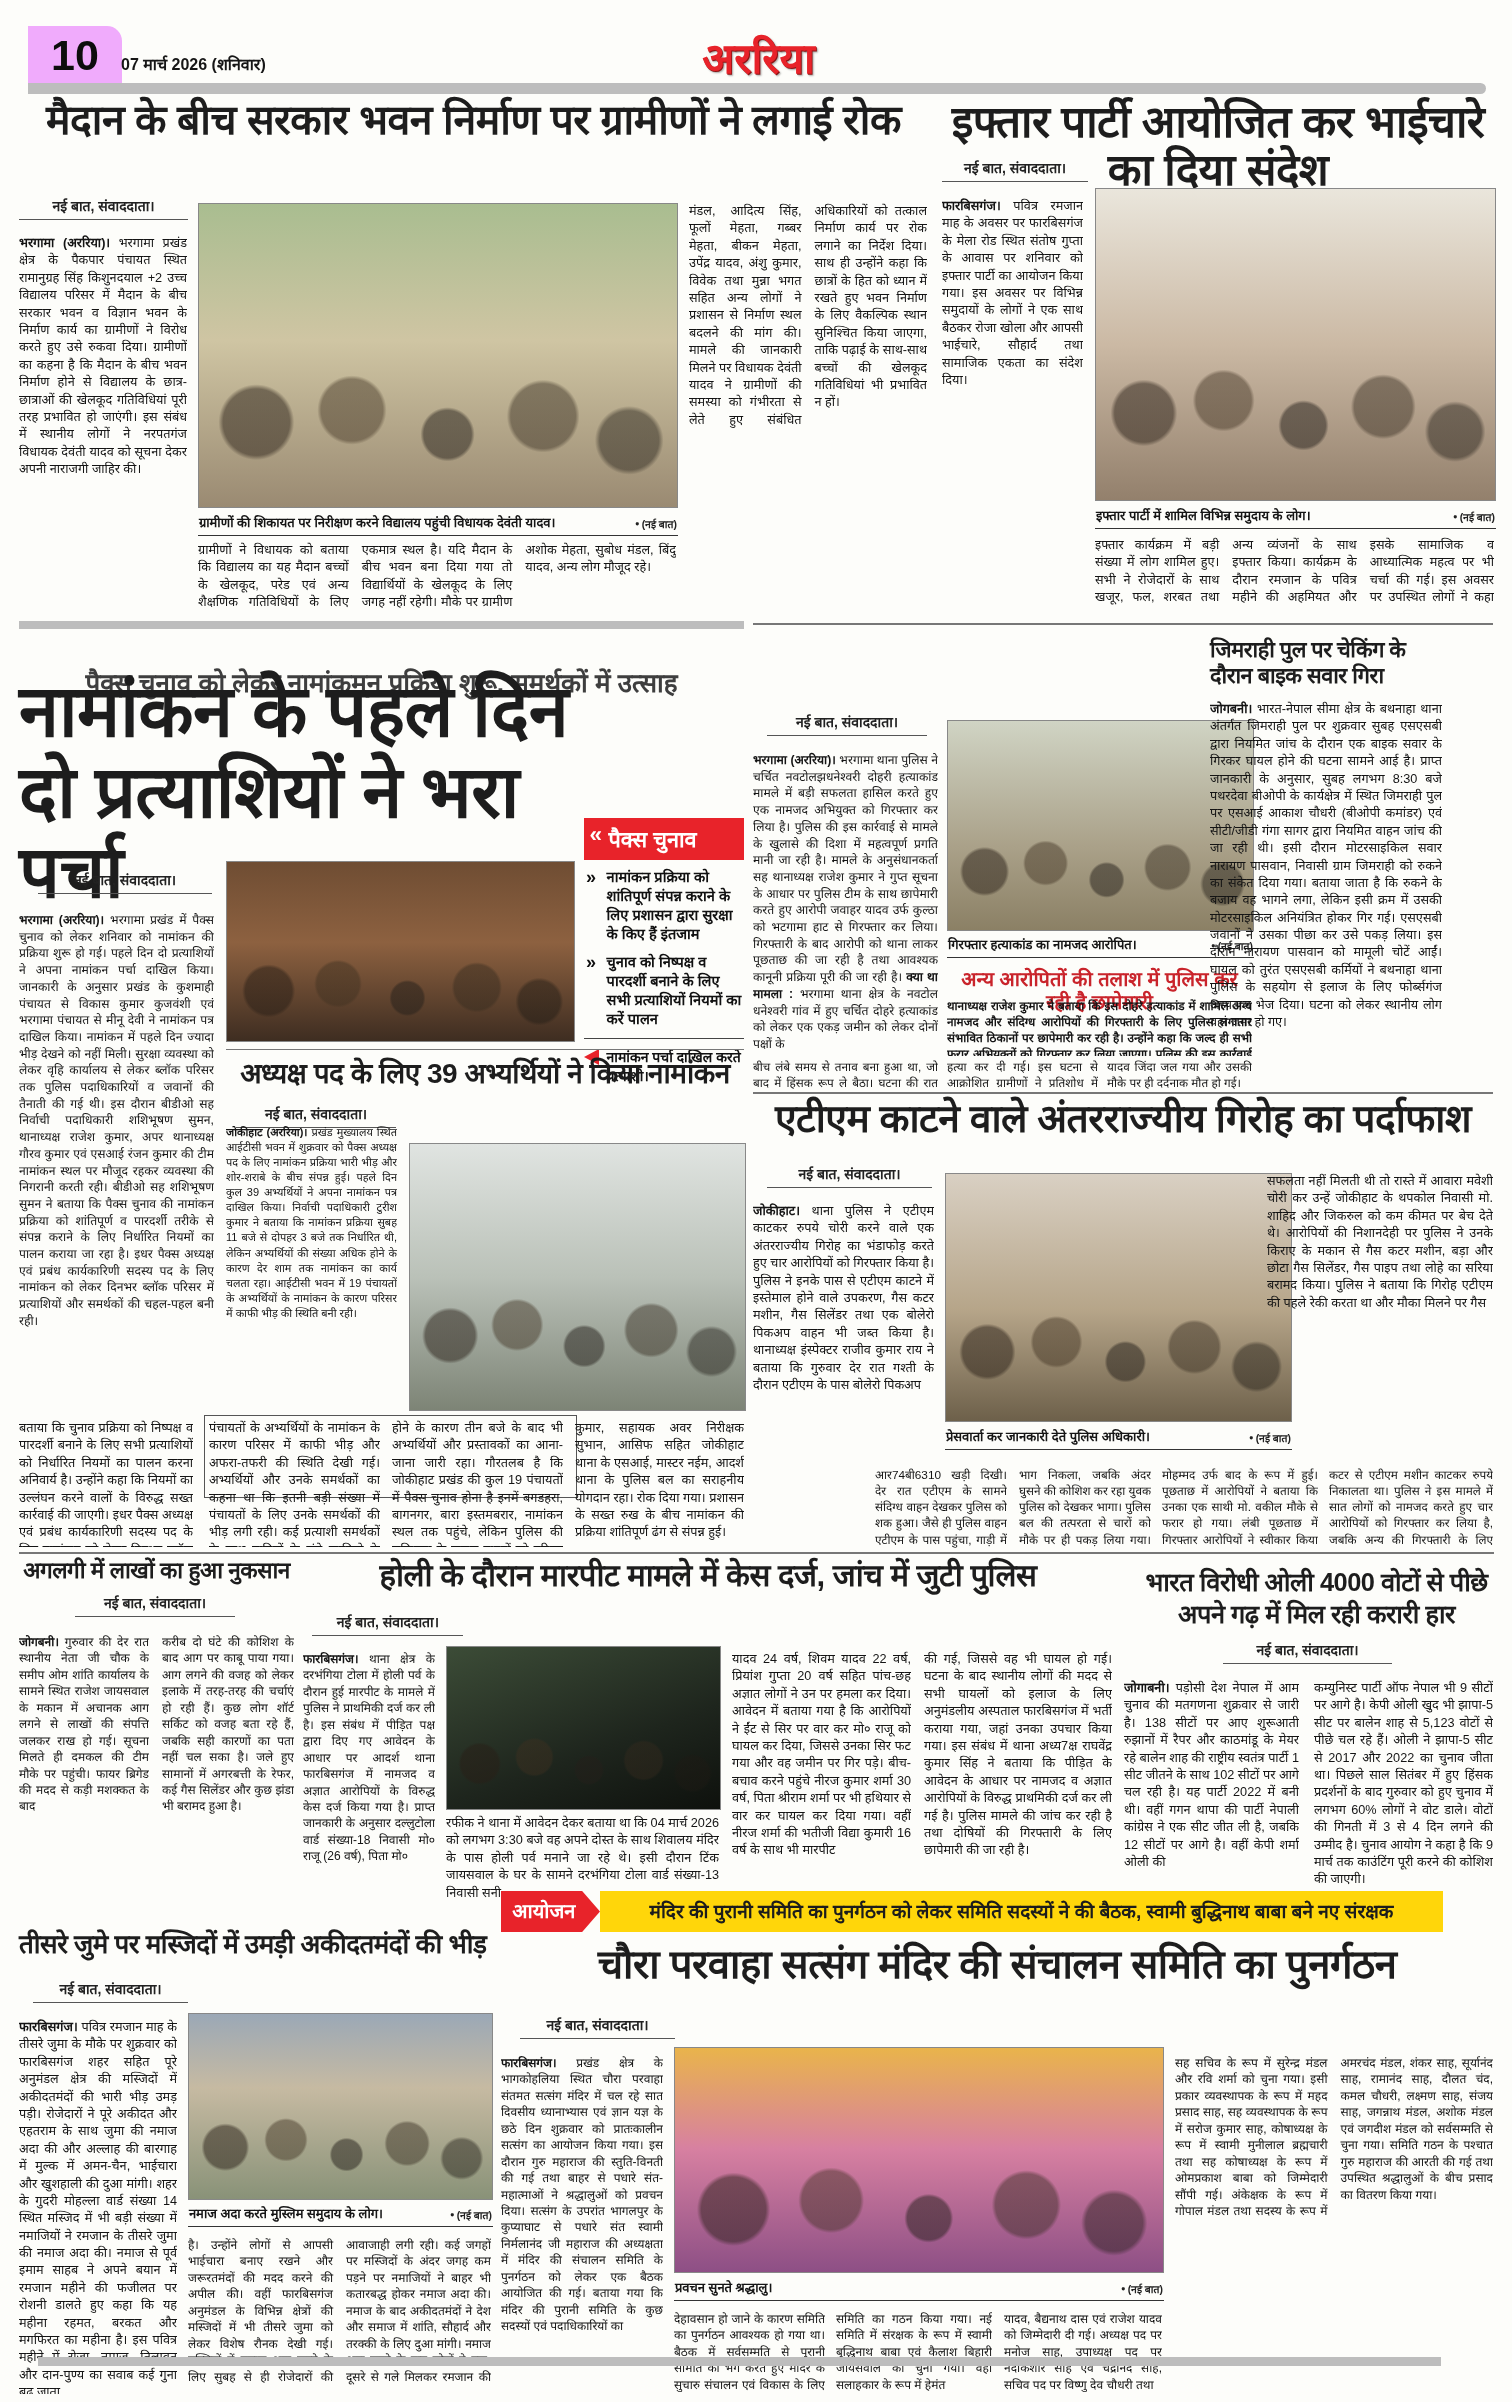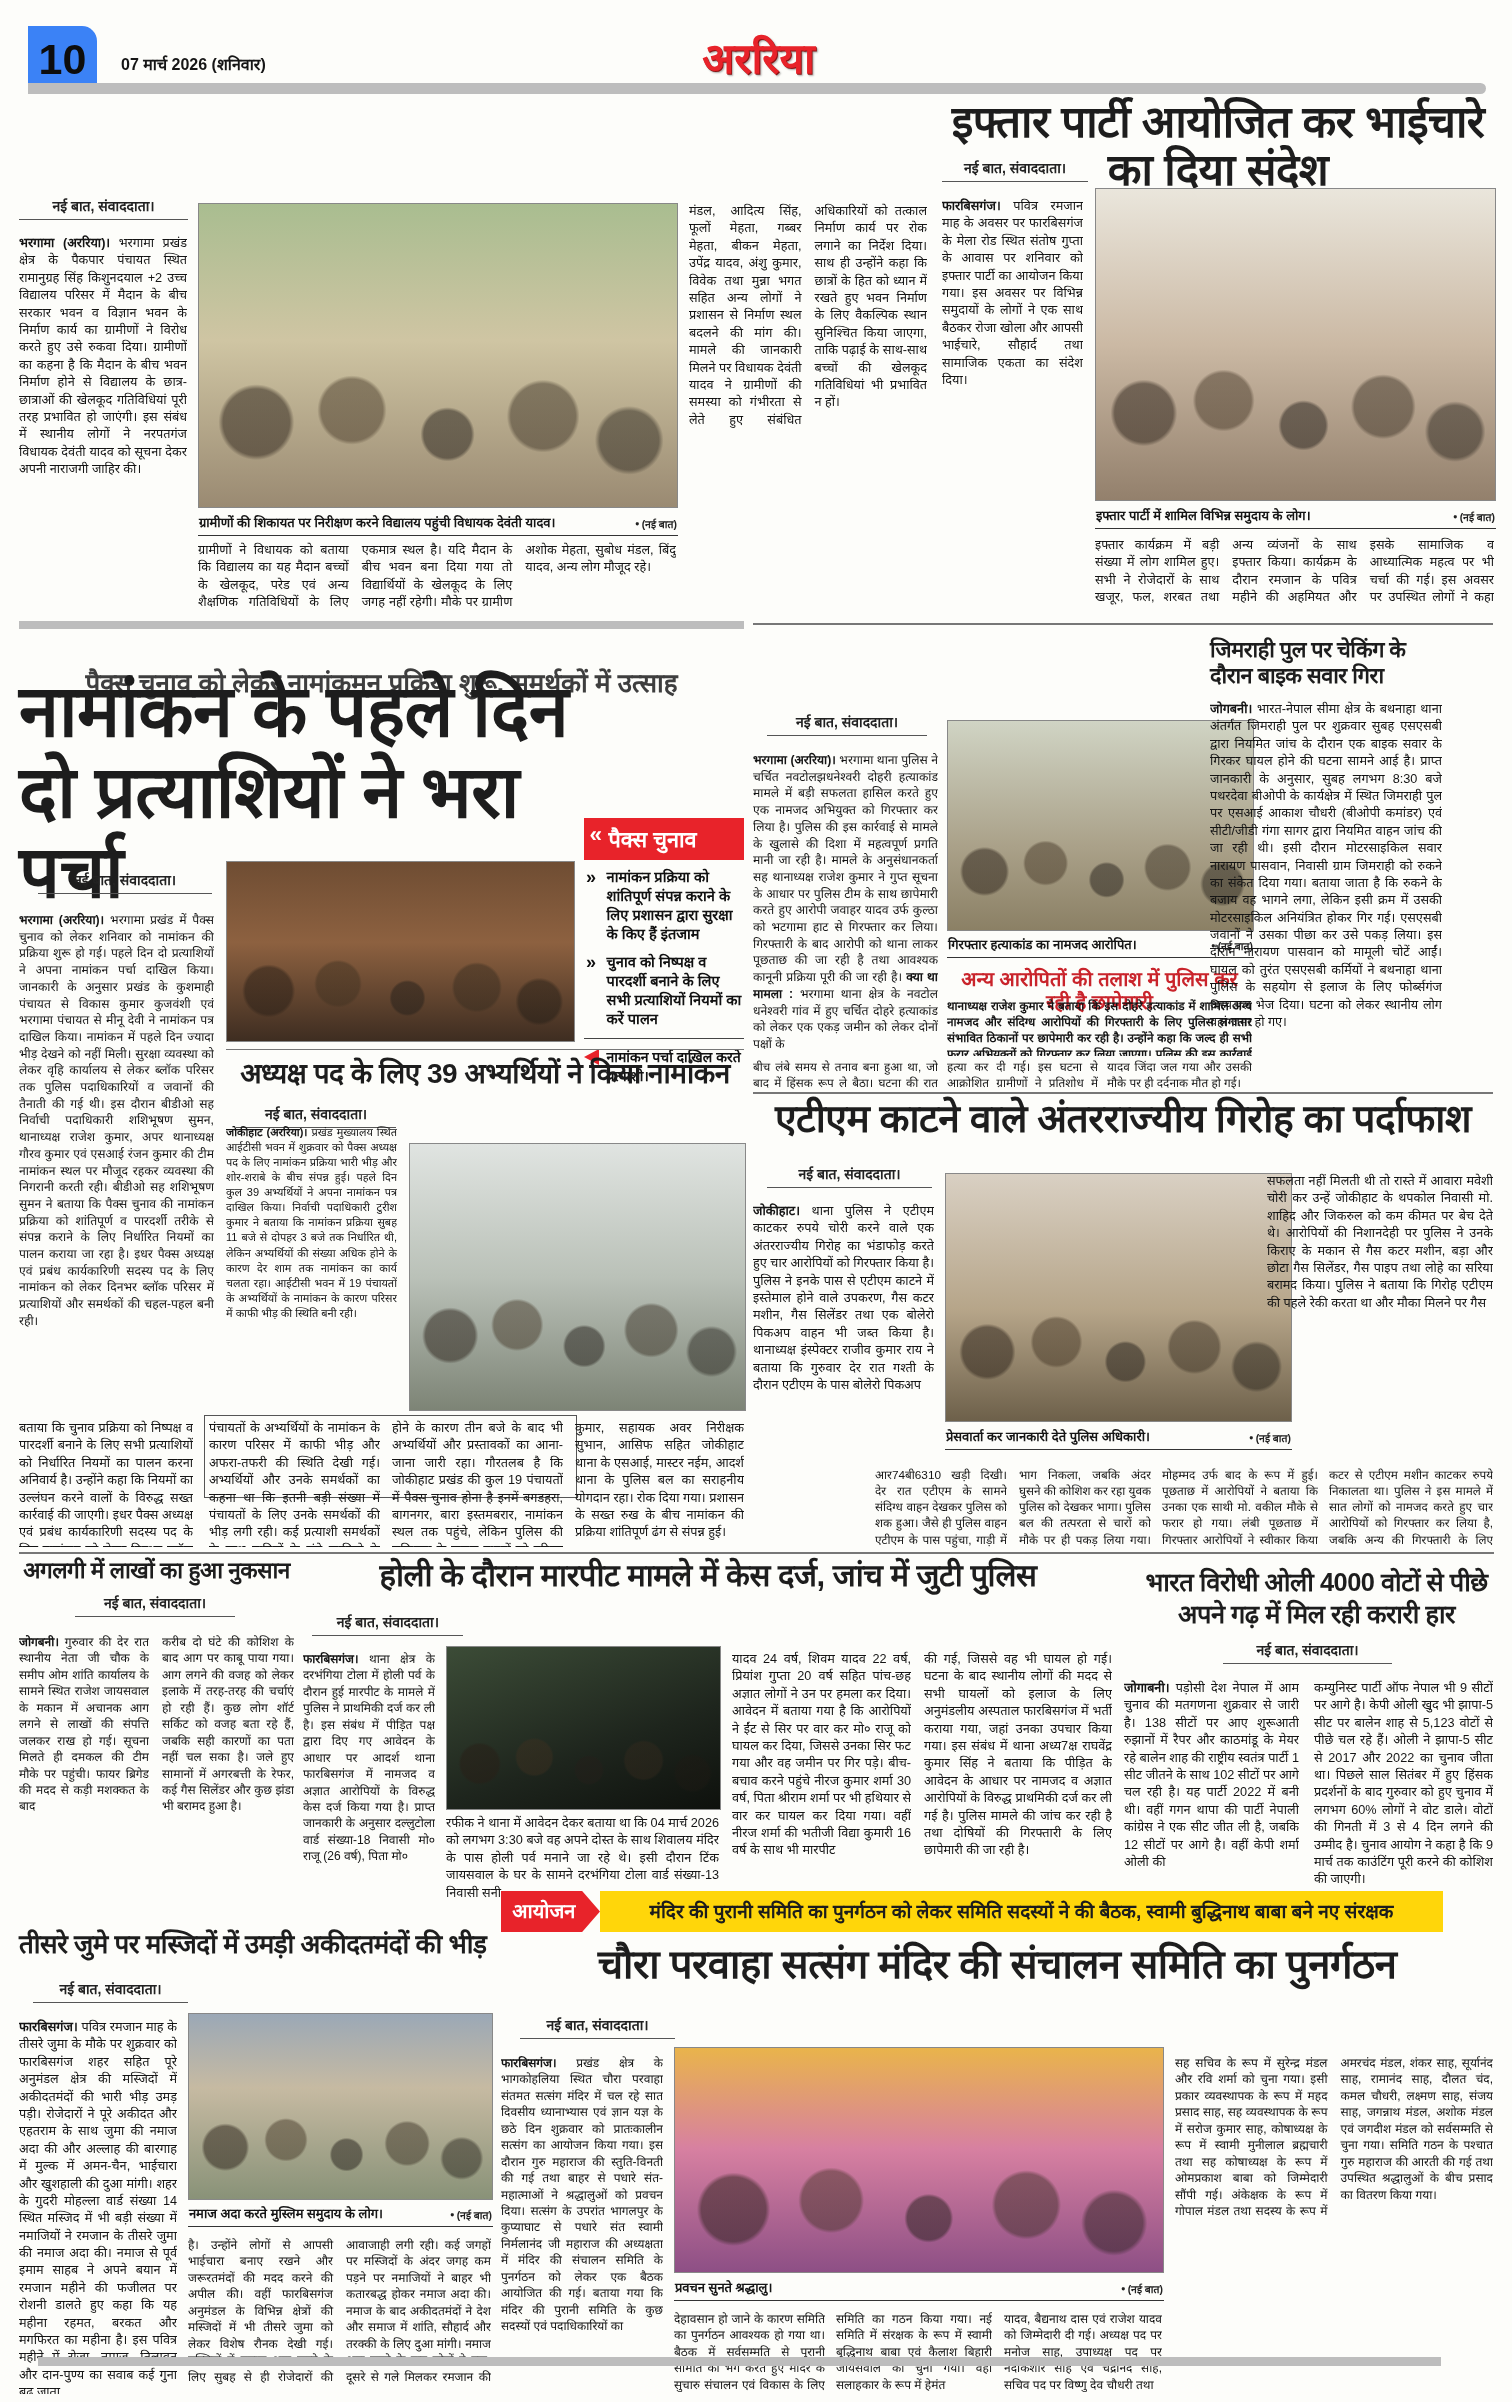--- a/index.html
+++ b/index.html
@@ -61,28 +61,29 @@
   .ystrip{background:#ffd60a;flex:1;display:flex;align-items:center;justify-content:center;
           font-weight:800;font-size:19px;color:#1c1c1c;padding:3.8px 11.3px 5.6px;}
   .boxoutline{position:absolute;border:1.5px solid #555;pointer-events:none;}
   .masthead{color:#e8232a;font-weight:900;text-shadow:0.9px 0.9px 0 #8c1414,1.9px 1.9px 1.9px rgba(0,0,0,.35);}
 </style>
 </head>
 <body>
 
 <div id="page">
 
-  <div class="abs" style="left:28px;top:26px;width:69px;height:58px;background:#3b82f6;border-radius:0 15px 0 0;display:flex;align-items:flex-end;justify-content:center;">
+  <div class="abs" style="left:28px;top:26px;width:94px;height:58px;background:#f0abfc;border-radius:0 15px 0 0;display:flex;align-items:center;justify-content:center;">
     <span style="font-size:43px;font-weight:900;color:#0d0d0d;">10</span>
   </div>
   <div class="abs" style="left:121px;top:53px;font-size:16px;font-weight:800;color:#161616;">07 मार्च 2026 (शनिवार)</div>
   <div class="abs masthead" style="left:603px;top:28px;width:311px;text-align:center;font-size:42px;">अररिया</div>
   <div class="graybar" style="left:28px;top:83px;width:1458px;height:11.3px;border-radius:0 5.6px 5.6px 0;"></div>
 
   <section class="art" id="a-maidan" style="left:19px;top:98px;width:909px;height:520px;">
+    <h1 class="hl abs" style="left:0;top:0;width:909px;font-size:41px;margin:0;">मैदान के बीच सरकार भवन निर्माण पर ग्रामीणों ने लगाई रोक</h1>
     <div class="byline abs" style="left:0;top:98px;width:169px;">नई बात, संवाददाता।</div>
     <div class="col abs" style="left:0;top:137px;width:168px;height:377px;">
       <b class="dl">भरगामा (अररिया)।</b>
       <span>भरगामा प्रखंड क्षेत्र के पैकपार पंचायत स्थित रामानुग्रह सिंह किशुनदयाल +2 उच्च विद्यालय परिसर में मैदान के बीच सरकार भवन व विज्ञान भवन के निर्माण कार्य का ग्रामीणों ने विरोध करते हुए उसे रुकवा दिया। ग्रामीणों का कहना है कि मैदान के बीच भवन निर्माण होने से विद्यालय के छात्र-छात्राओं की खेलकूद गतिविधियां पूरी तरह प्रभावित हो जाएंगी। इस संबंध में स्थानीय लोगों ने नरपतगंज विधायक देवंती यादव को सूचना देकर अपनी नाराजगी जाहिर की।</span>
     </div>
     <div class="photo ph-crowd" style="left:179px;top:105px;width:478px;height:303px;"></div>
     <div class="cap" style="left:179px;top:412px;width:478px;">
       <span>ग्रामीणों की शिकायत पर निरीक्षण करने विद्यालय पहुंची विधायक देवंती यादव।</span>
       <span class="credit">(नई बात)</span>
     </div>

